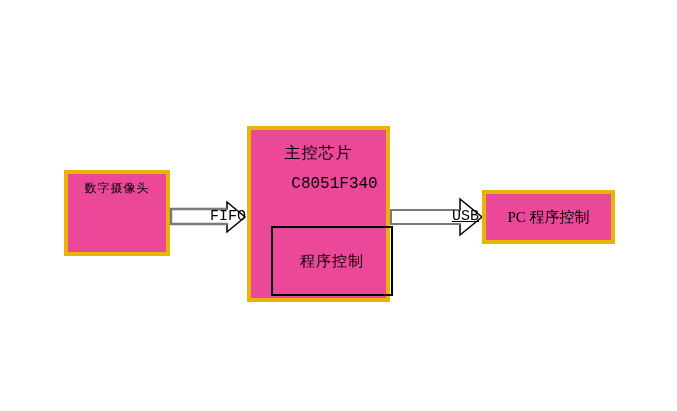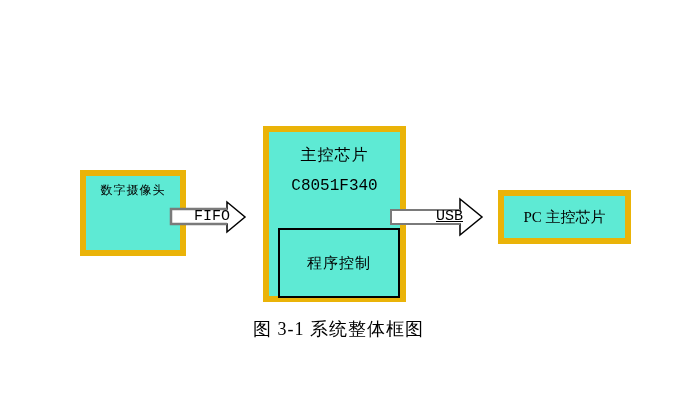--- a/index.html
+++ b/index.html
@@ -11,51 +11,51 @@
     position: relative;
     width: 677px;
     height: 411px;
     background: #ffffff;
     font-family: "Liberation Serif", "DejaVu Serif", serif;
     color: #000000;
     overflow: hidden;
   }
   .box {
     position: absolute;
-    border: 6px solid #eab308;
-    background: #5eead4;
+    border: 4px solid #eab308;
+    background: #ec4899;
     box-sizing: border-box;
-    margin-left: 16px;
   }
   .txt {
     position: absolute;
     left: 0;
     width: 100%;
     text-align: center;
     white-space: nowrap;
   }
   .cjk {
     font-family: "Liberation Serif", "DejaVu Serif", serif;
   }
   .code {
     font-family: "Liberation Mono", "DejaVu Sans Mono", monospace;
+    padding-left: 16px;
   }
 
   
   .camera-box { left: 64px; top: 170px; width: 106px; height: 86px; }
   .camera-title { top: 6px;  font-size: 12px; letter-spacing: 1px; }
   .camera-model { top: 39px; font-size: 16px; }
 
   
   .mcu-box { left: 247px; top: 126px; width: 143px; height: 176px; }
   .mcu-title { top: 13px; font-size: 16px; letter-spacing: 1px; }
   .mcu-chip  { top: 45px; font-size: 16px; }
   .program-box {
     position: absolute;
-    left: 9px; top: 96px;
+    left: 20px; top: 96px;
     width: 122px; height: 70px;
     border: 2px solid #000000;
     box-sizing: border-box;
     display: flex;
     align-items: center;
     justify-content: center;
   }
   .program-label { font-size: 15px; letter-spacing: 1px; }
 
   
@@ -115,18 +115,17 @@
     </div>
   </div>
 
   <svg class="arrow-svg usb-arrow-svg" viewBox="0 0 95 46">
     <polygon points="1,15 70,15 70,4 92,22 70,40 70,29 1,29" fill="#ffffff" stroke="#000000" stroke-width="1.5"></polygon>
     <path d="M70,15 H1 V29 H70" fill="none" stroke="#7a7a7a" stroke-width="2"></path>
   </svg>
   <div class="arrow-label code usb-label">USB</div>
 
   <div class="box pc-box">
-    <span class="cjk pc-label">PC 主控芯片</span>
+    <span class="cjk pc-label">PC 程序控制</span>
   </div>
 
-  <div class="caption cjk">图 3-1 系统整体框图</div>
 
 </div>
 
 </body></html>

